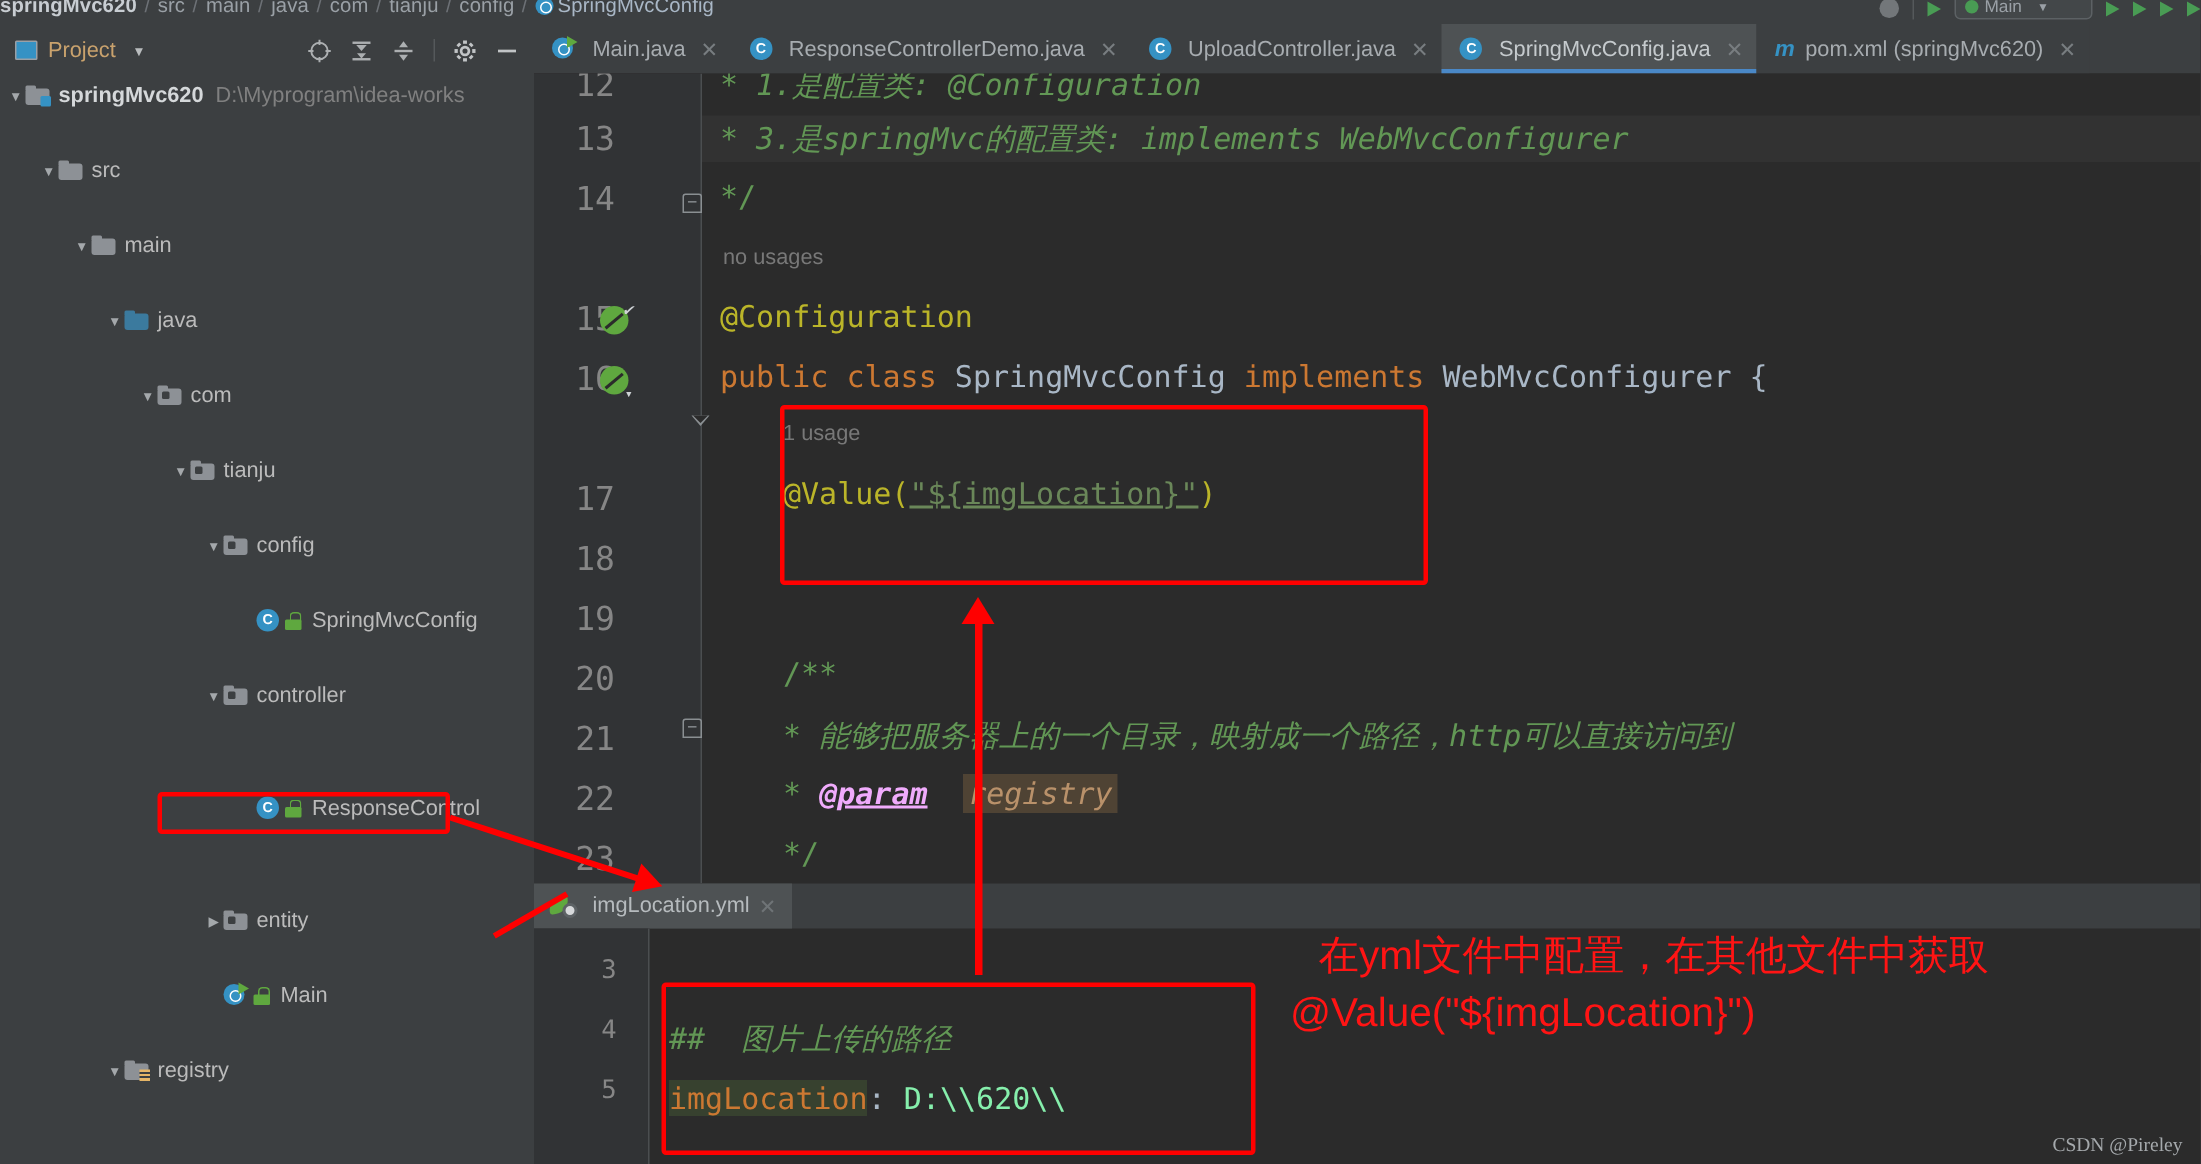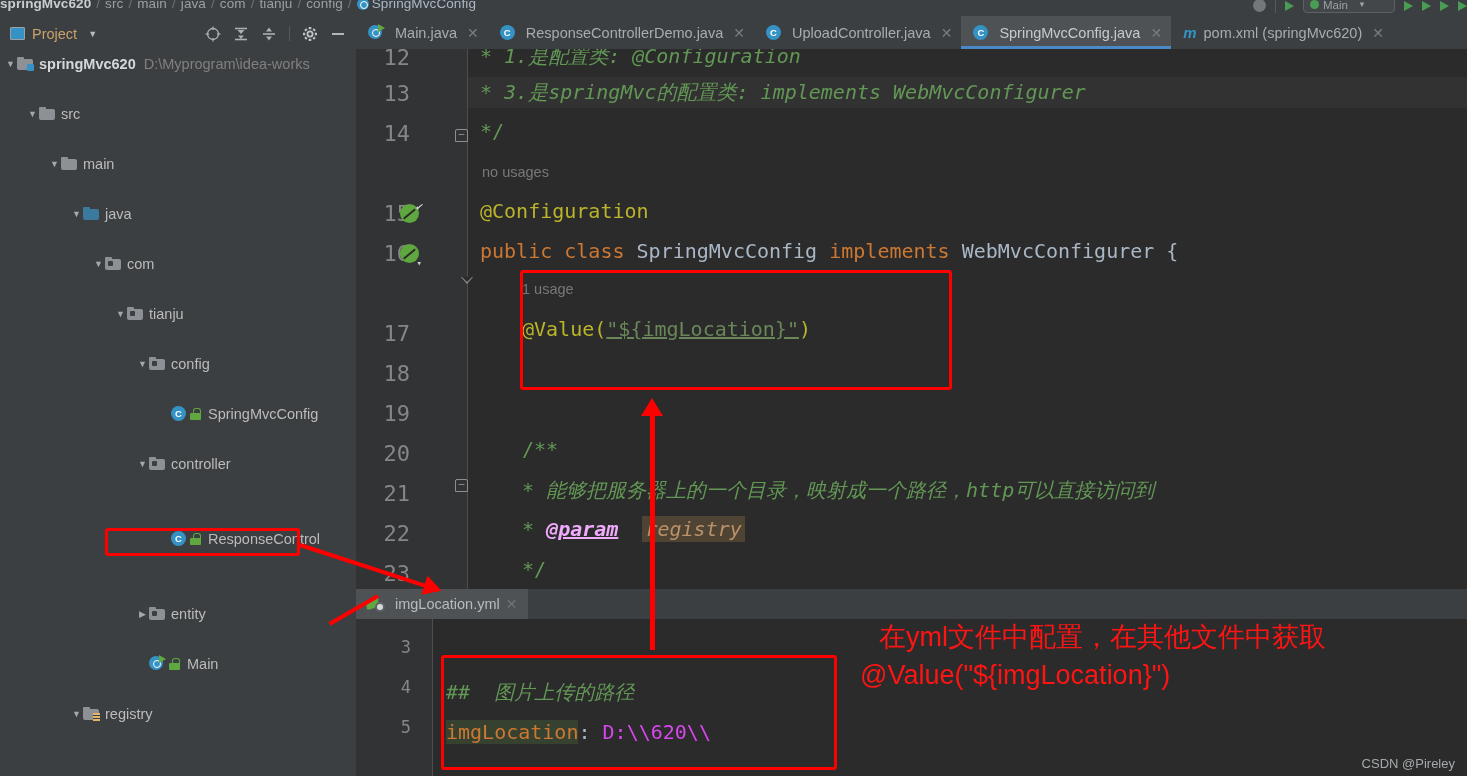--- a/index.html
+++ b/index.html
@@ -248,40 +248,40 @@
   }
   .ltab .x{ color:#6f7477; font-size:14px; }
   .lgutter{
     position:absolute; left:0; top:30px; width:77px; height:173px; background:#313335;
   }
   .lgutter .ln{ position:absolute; right:22px; color:#868686; font-size:17px; font-family:"DejaVu Sans Mono", monospace;}
   .lvline{ position:absolute; left:76px; top:30px; width:1px; height:173px; background:#4b4e50; }
   .ycode{ position:absolute; left:90px; white-space:pre; font-size:20px; font-family:"DejaVu Sans Mono", monospace;}
   .ykey{ color:#cc7832; background:#37412f; }
   .ysep{ color:#a9b7c6; }
-  .yval{ color:#d946ef; }
+  .yval{ color:#86efac; }
   .ycmt{ color:#629755; font-style:italic; }
 
   
   .redbox{
     position:absolute; border:3px solid #ff0000; border-radius:3px; pointer-events:none;
   }
   .redtext{
     position:absolute; color:#ff1414; font-size:27px; line-height:38px;
     font-family:"Liberation Sans", sans-serif; white-space:pre;
   }
   .arrowline{
     position:absolute; background:#ff0000;
   }
   .arrowhead{
     position:absolute; width:0;height:0;
   }
   .csdn{
     position:absolute; right:12px; bottom:5px; color:#a5a9ac; font-size:13px;
-    font-family:Liberation Sans, sans-serif;
+    font-family:Liberation Serif, serif;
   }
 </style>
 </head>
 <body>
 
 <div id="root">
 
   <div class="navbar">
     <div class="crumbs"><b>springMvc620</b><span class="sep">/</span><span>src</span><span class="sep">/</span><span>main</span><span class="sep">/</span><span>java</span><span class="sep">/</span><span>com</span><span class="sep">/</span><span>tianju</span><span class="sep">/</span><span>config</span><span class="sep">/</span><span class="cicon"></span><span class="crumb-cls">SpringMvcConfig</span></div>
 

